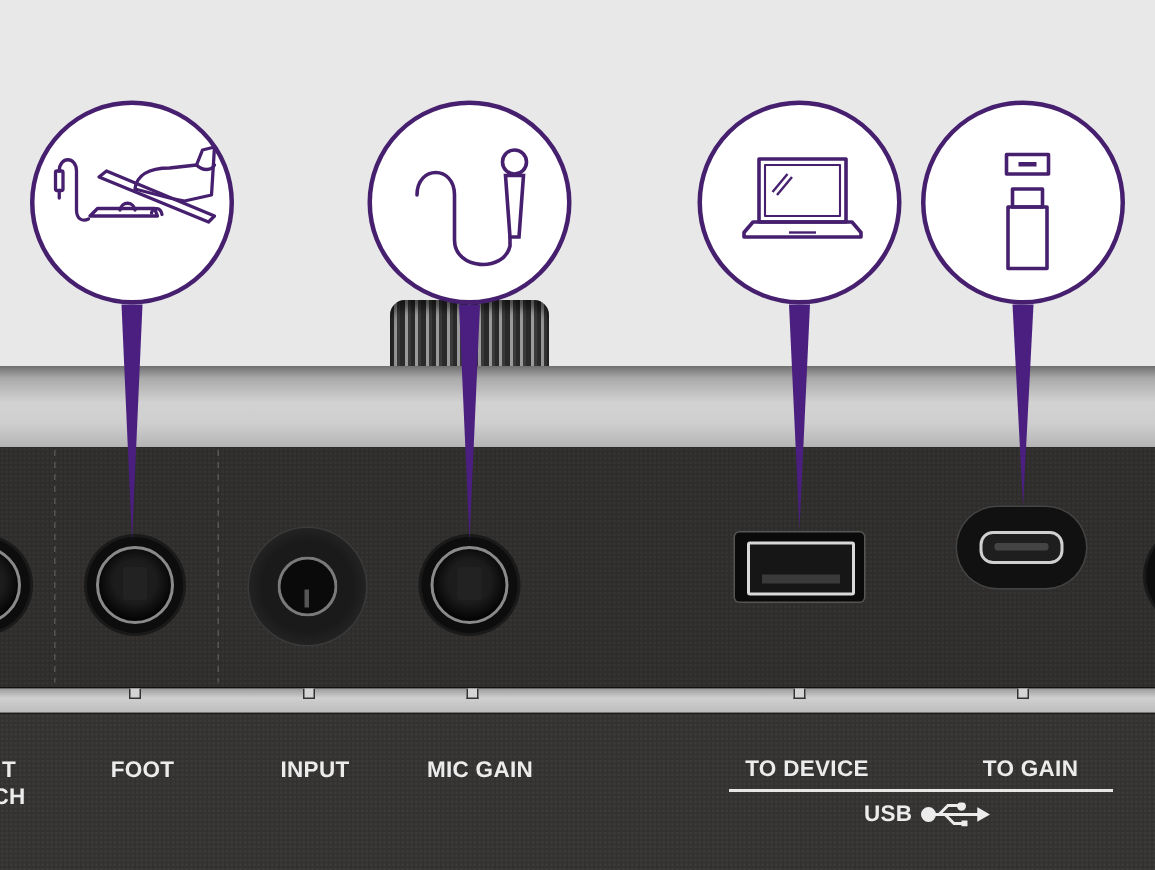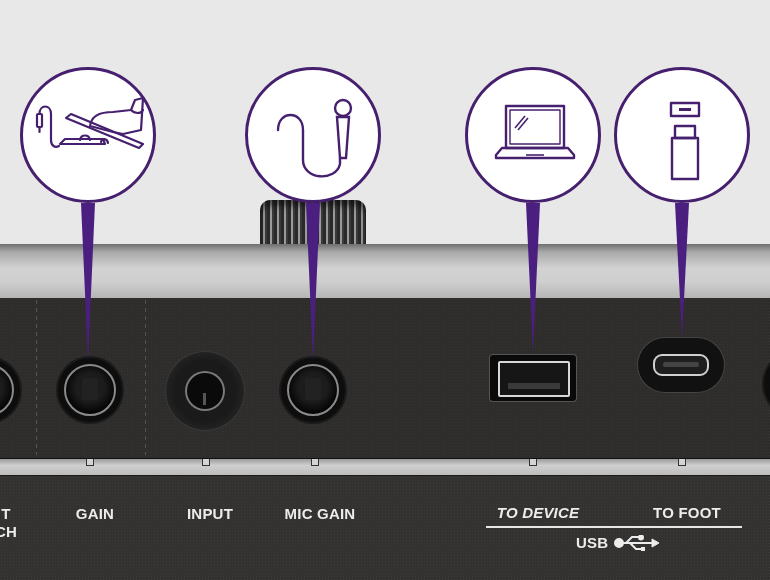--- a/index.html
+++ b/index.html
@@ -215,26 +215,26 @@
       <rect x="55" y="68" width="26" height="41"></rect>
     </g>
   </svg>
 </div>
 
 <div class="abs label" style="left:6px; top:505px;">
   <div>T</div>
   <div>CH</div>
 </div>
 <div class="abs label" style="left:95px; top:505px;">
-  <div>GAIN</div>
+  <div>FOOT</div>
 </div>
 <div class="abs label" style="left:210px; top:505px;">INPUT</div>
 <div class="abs label" style="left:320px; top:505px;">MIC GAIN</div>
-<div class="abs label" style="left:538px; top:504px;font-style:italic;">TO DEVICE</div>
-<div class="abs label" style="left:687px; top:504px;">TO FOOT</div>
+<div class="abs label" style="left:538px; top:504px;">TO DEVICE</div>
+<div class="abs label" style="left:687px; top:504px;">TO GAIN</div>
 <div class="abs usb-rule"></div>
 <div class="abs usb-group">
   <span class="label" style="position:static; transform:none;">USB</span>
   <svg width="46" height="16" viewBox="0 0 46 16">
     <g fill="#ececec" stroke="#ececec" stroke-width="2">
       <circle cx="5" cy="8" r="4"></circle>
       <line x1="5" y1="8" x2="38" y2="8"></line>
       <path d="M38 4 L45 8 L38 12 Z" stroke-width="1"></path>
       <path d="M12 8 L18 2 L26 2" fill="none"></path>
       <circle cx="27" cy="2.5" r="2"></circle>

